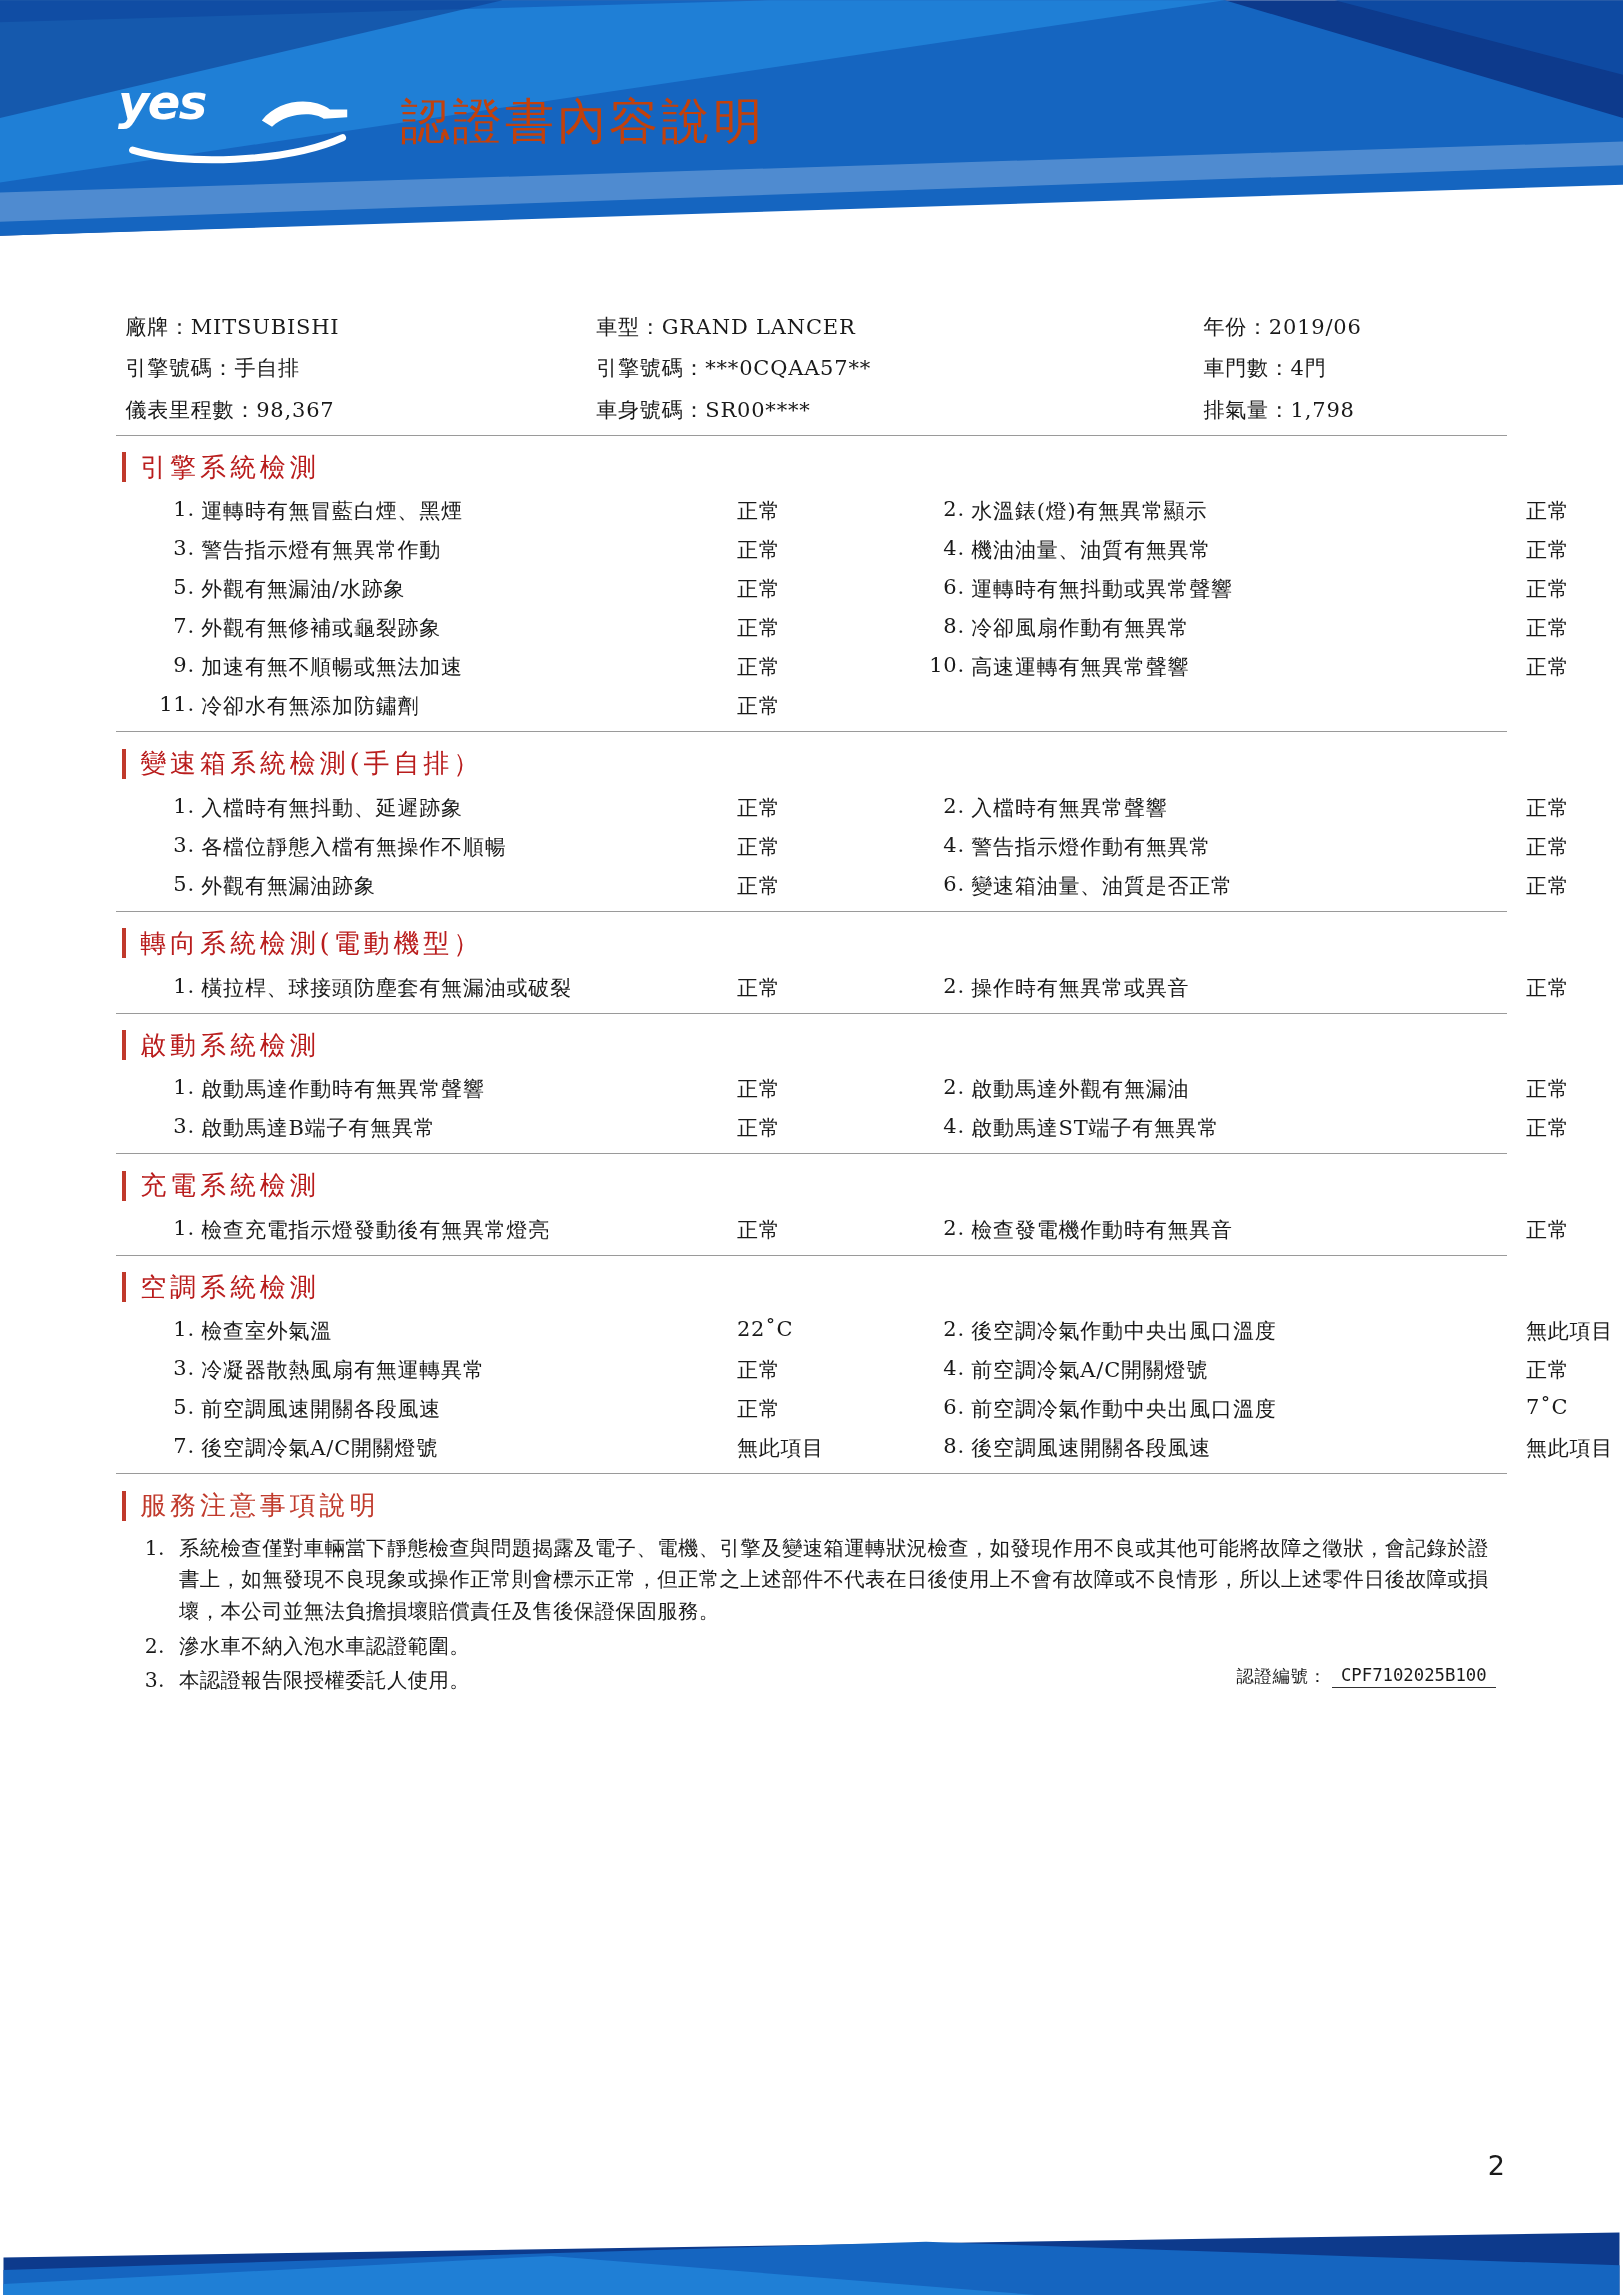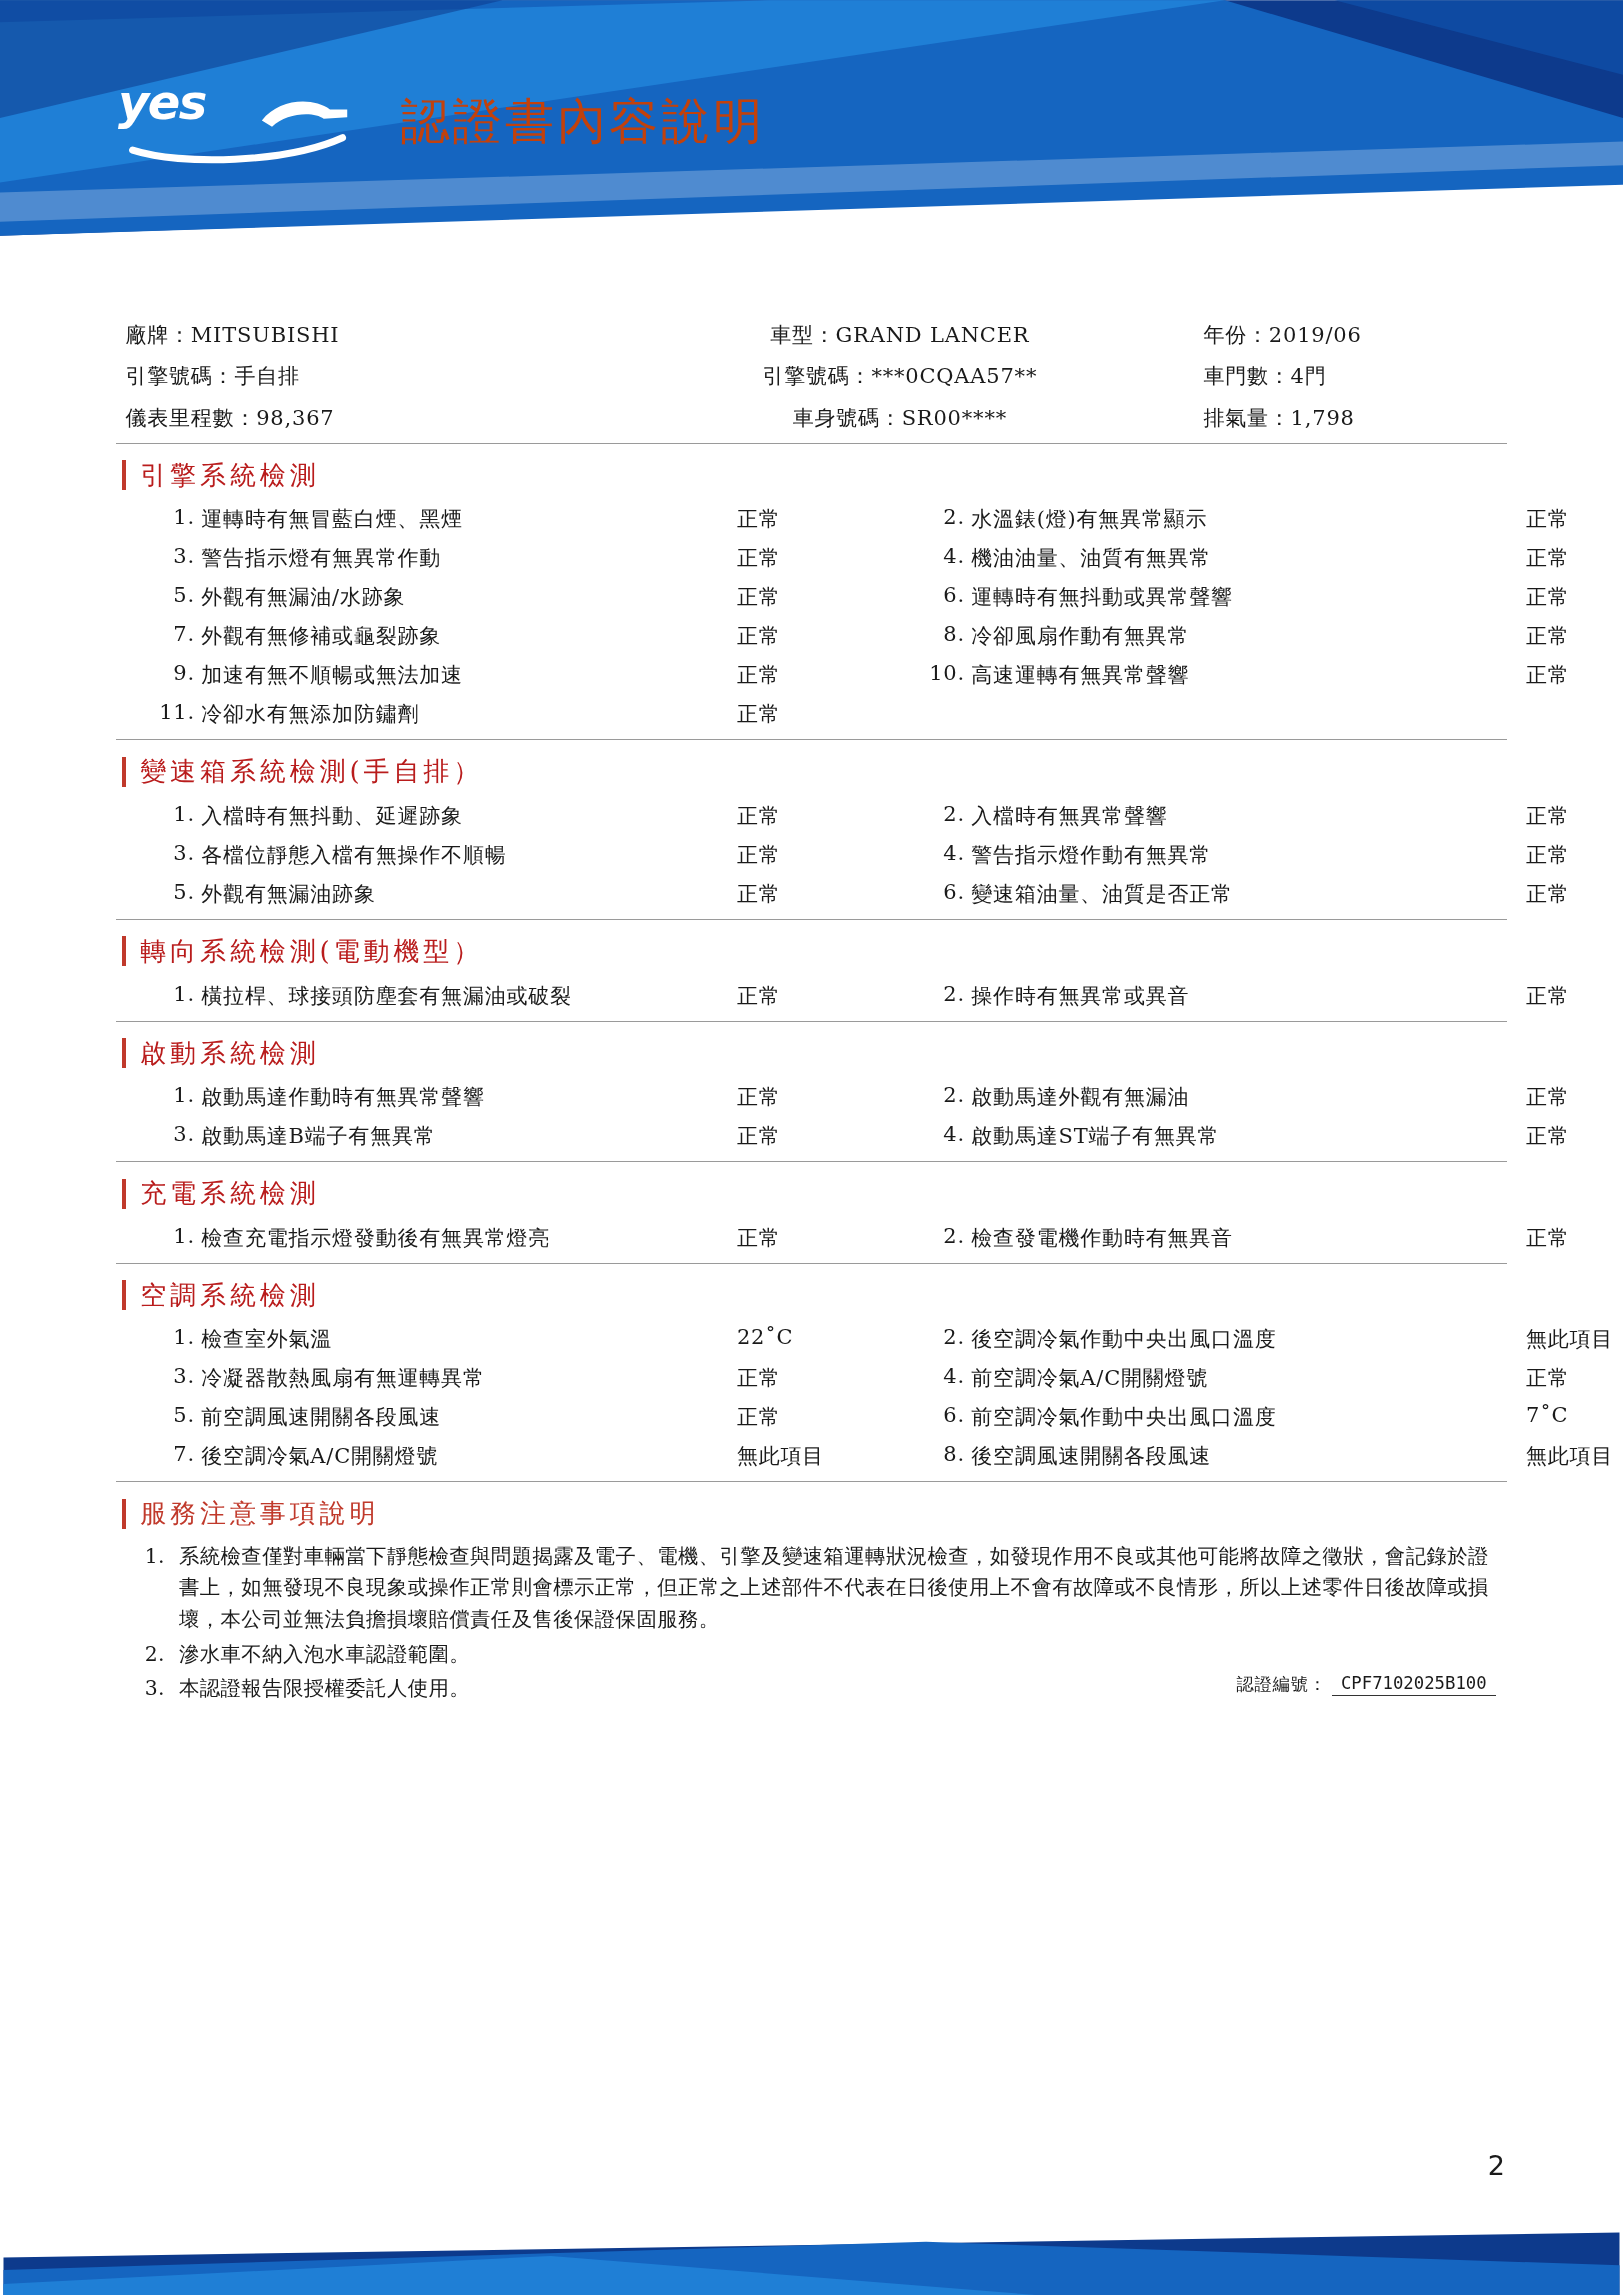--- a/index.html
+++ b/index.html
@@ -60,35 +60,35 @@
   }
 
   
   .content {
     position: absolute;
     left: 0;
     top: 291px;
     width: 1623px;
   }
   .inner {
-    margin: 16px 116px;
+    margin: 8px 116px;
   }
 
   
   .vehicle-info {
     display: flex;
     padding: 14px 0 11px 0;
     border-bottom: 1.6px solid #9a9a9a;
     font-family: "DejaVu Serif", "Liberation Serif", serif;
     font-size: 21px;
     letter-spacing: 0.8px;
   }
   .vi-col { display: flex; flex-direction: column; gap: 13.4px; }
   .vi-col-1 { width: 487px; padding-left: 9.4px; }
-  .vi-col-2 { width: 628px; text-align: center; }
+  .vi-col-2 { width: 628px; }
   .vi-col-3 { width: 314px; }
   .vi-row { white-space: nowrap; }
 
   
   .section {
     border-bottom: 1.6px solid #9a9a9a;
     padding-bottom: 11px;
   }
   .section:last-of-type { border-bottom: 1.6px solid #9a9a9a; }
   .sec-title {

